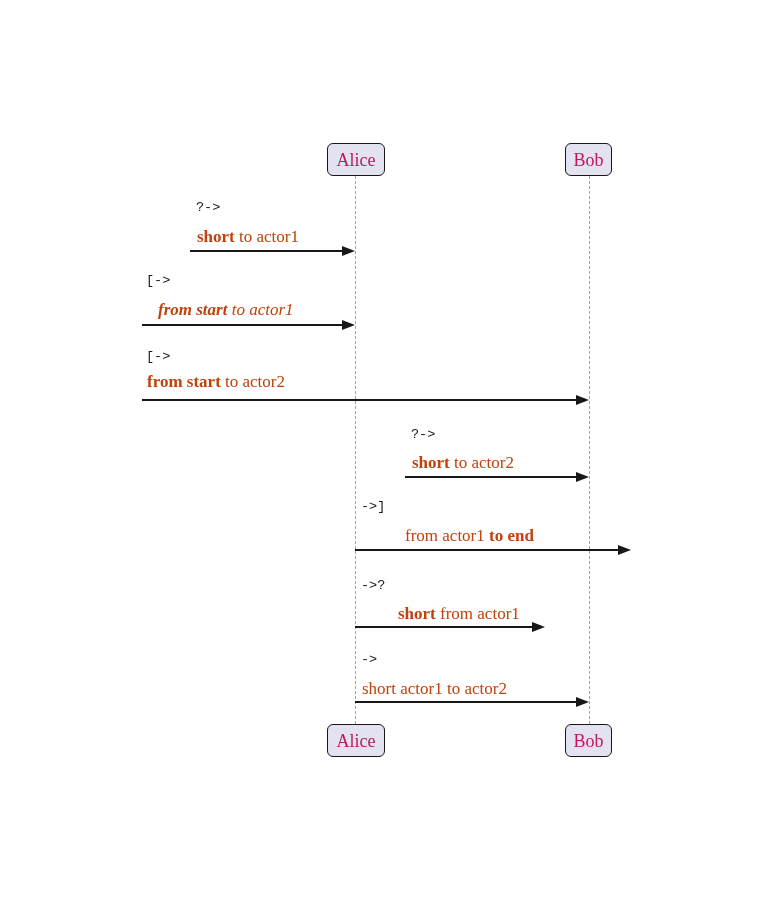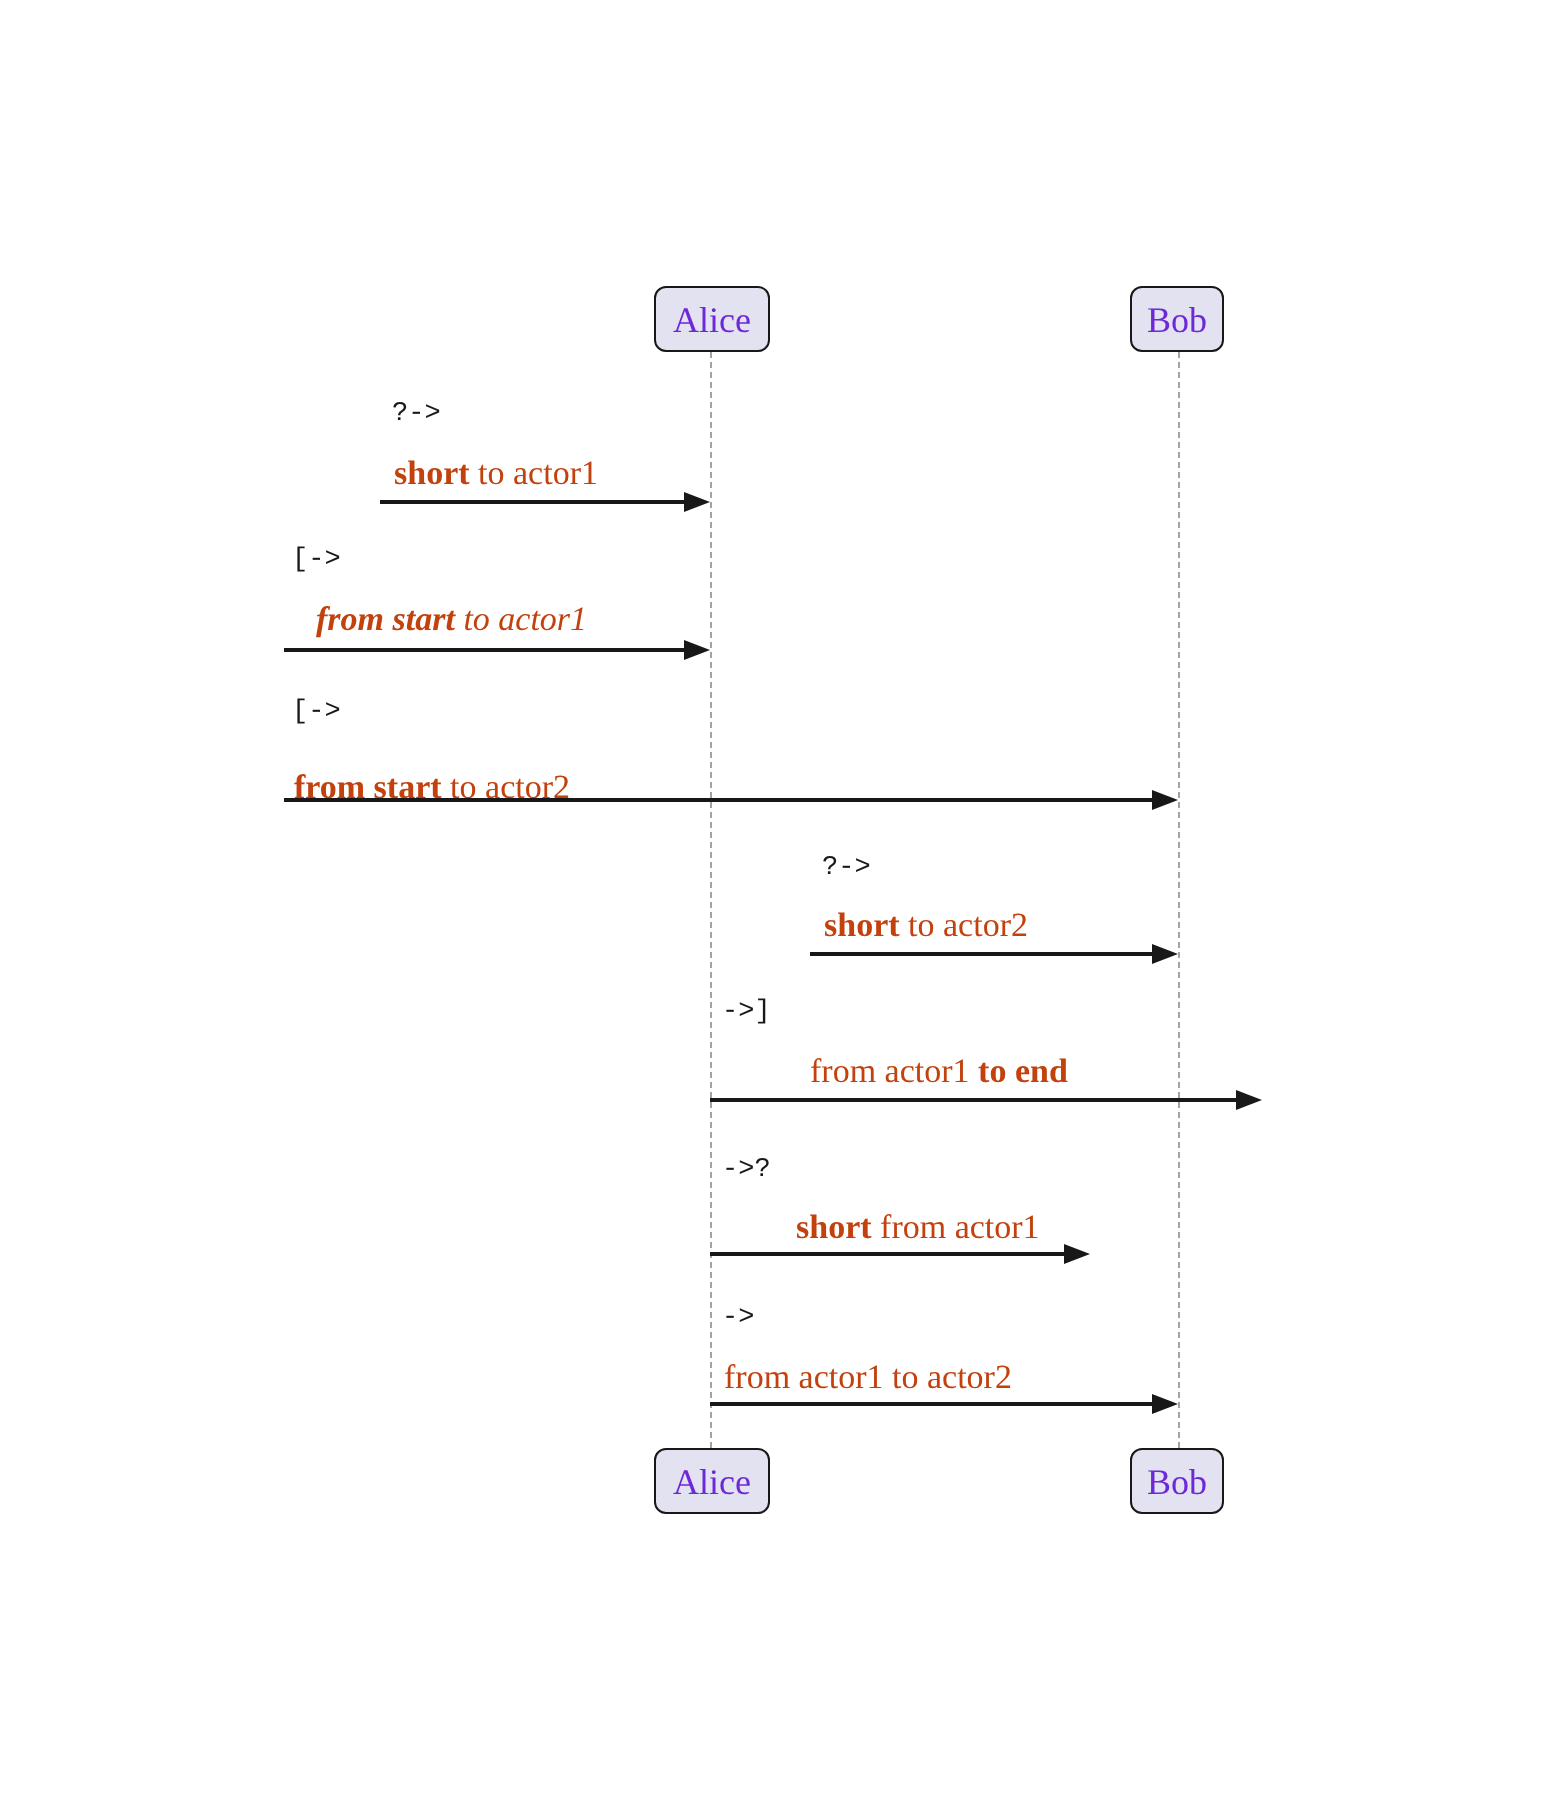--- a/index.html
+++ b/index.html
@@ -20,21 +20,21 @@
     position: absolute;
     box-sizing: border-box;
     background: #E2E2F0;
     border: 1.5px solid #181818;
     border-radius: 6px;
     display: flex;
     align-items: center;
     justify-content: center;
     font-size: 18px;
     line-height: 1;
-    color: #6d28d9;
+    color: #be185d;
     font-family: Liberation Serif, serif;
   }
   .lifeline {
     position: absolute;
     width: 0;
     border-left: 1.5px dashed #A3A3A3;
   }
   .msg-op {
     position: absolute;
     font-family: "Liberation Mono", "DejaVu Sans Mono", monospace;
@@ -88,21 +88,21 @@
   <div class="arrow-head" style="left:342px; top:246px;"></div>
 
   <div class="msg-op" style="left:146px; top:273px;">[-&gt;</div>
   <div class="msg-label" style="left:158px; top:300px;font-style:italic;">
     <span class="bold">from start</span><span> to actor1</span>
   </div>
   <div class="arrow-line" style="left:142px; top:324px; width:208px;"></div>
   <div class="arrow-head" style="left:342px; top:320px;"></div>
 
   <div class="msg-op" style="left:146px; top:349px;">[-&gt;</div>
-  <div class="msg-label" style="left:147px; top:384px;">
+  <div class="msg-label" style="left:147px; top:372px;">
     <span class="bold">from start</span><span> to actor2</span>
   </div>
   <div class="arrow-line" style="left:142px; top:399px; width:442px;"></div>
   <div class="arrow-head" style="left:576px; top:395px;"></div>
 
   <div class="msg-op" style="left:411px; top:427px;">?-&gt;</div>
   <div class="msg-label" style="left:412px; top:453px;">
     <span class="bold">short</span><span> to actor2</span>
   </div>
   <div class="arrow-line" style="left:405px; top:476px; width:179px;"></div>
@@ -117,21 +117,21 @@
 
   <div class="msg-op" style="left:361px; top:578px;">-&gt;?</div>
   <div class="msg-label" style="left:362px; top:604px;margin-left:36px;">
     <span class="bold">short</span><span> from actor1</span>
   </div>
   <div class="arrow-line" style="left:355px; top:626px; width:185px;"></div>
   <div class="arrow-head" style="left:532px; top:622px;"></div>
 
   <div class="msg-op" style="left:361px; top:652px;">-&gt;</div>
   <div class="msg-label" style="left:362px; top:679px;">
-    <span>from actor1 to actor2</span>
+    <span>short actor1 to actor2</span>
   </div>
   <div class="arrow-line" style="left:355px; top:701px; width:229px;"></div>
   <div class="arrow-head" style="left:576px; top:697px;"></div>
 
   <div class="actor" style="left:327px; top:724px; width:58px; height:33px;">
     <span>Alice</span>
   </div>
   <div class="actor" style="left:565px; top:724px; width:47px; height:33px;">
     <span>Bob</span>
   </div>

